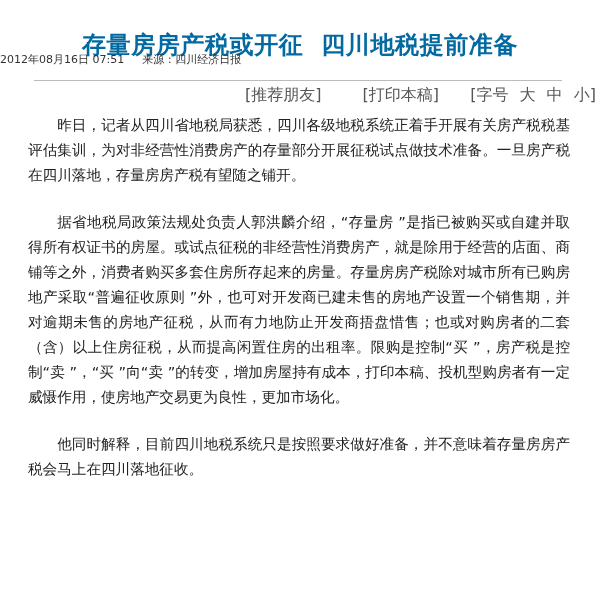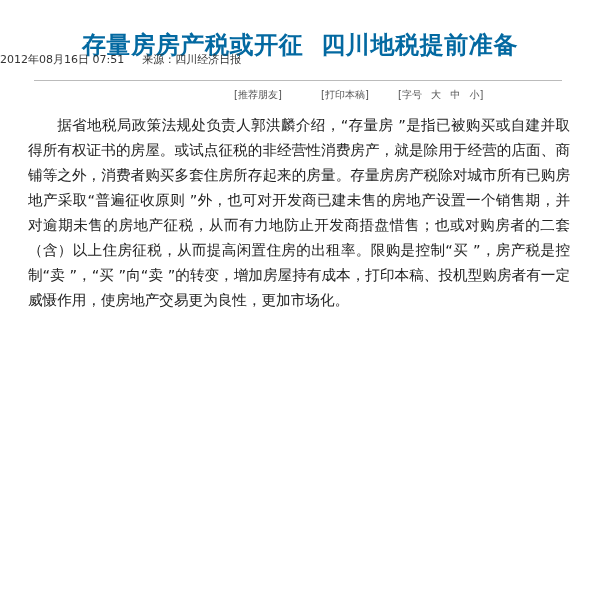--- a/index.html
+++ b/index.html
@@ -44,23 +44,23 @@
   .separator {
     position: absolute;
     left: 34px;
     top: 80px;
     width: 528px;
     height: 1px;
     background: #bbbbbb;
   }
   .tools {
     position: absolute;
-    left: 234px;
+    left: 245px;
     top: 87px;
-    font-size: 10px;
+    font-size: 16px;
     color: #555555;
     line-height: 16px;
     white-space: nowrap;
   }
   .tools span {
     display: inline-block;
     cursor: pointer;
   }
   .tools .tool-recommend { margin-right: 36px; }
   .tools .tool-print { margin-right: 26px; }
@@ -94,14 +94,16 @@
   <span class="tool-print">[打印本稿]</span>
   <span class="tool-size">
     <span>[字号</span>
     <span class="size-opt">大</span>
     <span class="size-opt">中</span>
     <span class="size-opt">小]</span>
   </span>
 </div>
 
 <div class="article">
+  <p>昨日，记者从四川省地税局获悉，四川各级地税系统正着手开展有关房产税税基评估集训，为对非经营性消费房产的存量部分开展征税试点做技术准备。一旦房产税在四川落地，存量房房产税有望随之铺开。</p>
   <p>据省地税局政策法规处负责人郭洪麟介绍，“存量房 ”是指已被购买或自建并取得所有权证书的房屋。或试点征税的非经营性消费房产，就是除用于经营的店面、商铺等之外，消费者购买多套住房所存起来的房量。存量房房产税除对城市所有已购房地产采取“普遍征收原则 ”外，也可对开发商已建未售的房地产设置一个销售期，并对逾期未售的房地产征税，从而有力地防止开发商捂盘惜售；也或对购房者的二套（含）以上住房征税，从而提高闲置住房的出租率。限购是控制“买 ”，房产税是控制“卖 ”，“买 ”向“卖 ”的转变，增加房屋持有成本，打印本稿、投机型购房者有一定威慑作用，使房地产交易更为良性，更加市场化。</p>
+  <p>他同时解释，目前四川地税系统只是按照要求做好准备，并不意味着存量房房产税会马上在四川落地征收。</p>
 </div>
 
 </body></html>

